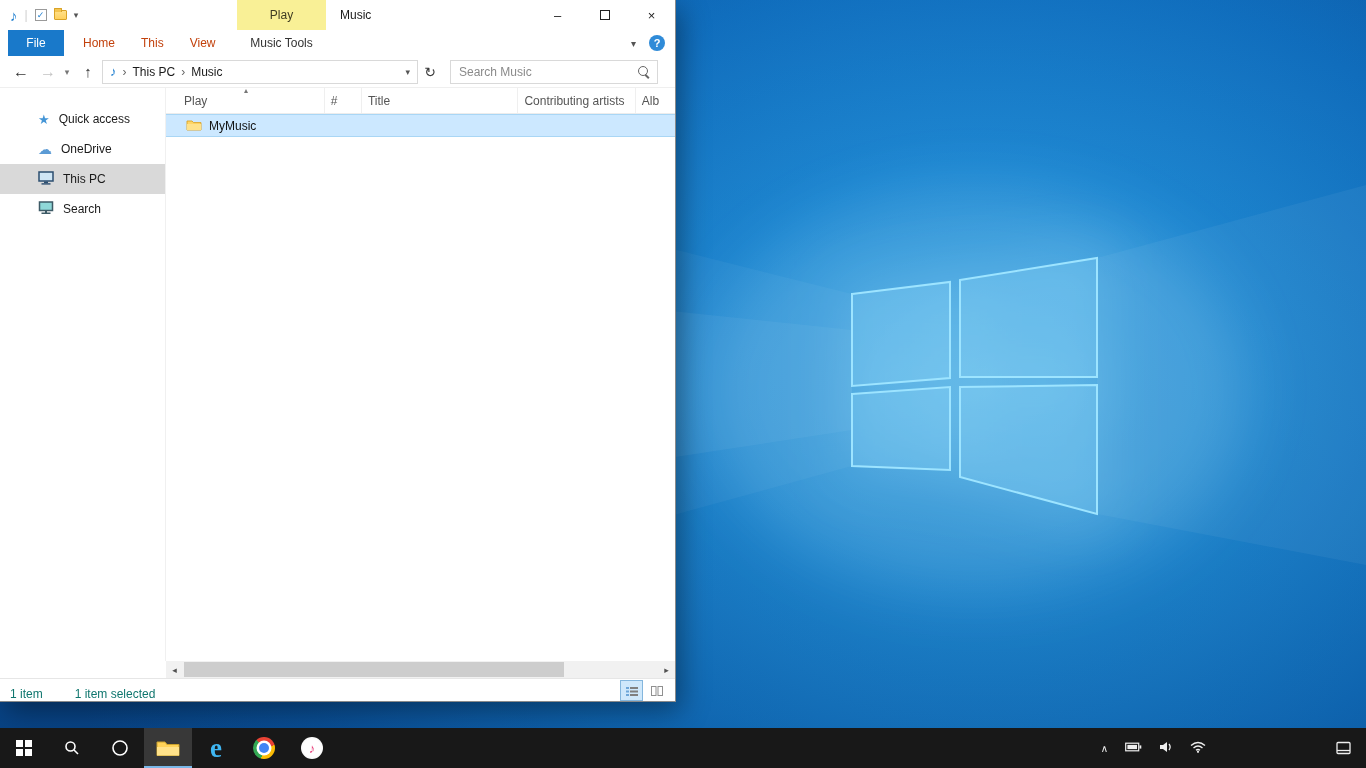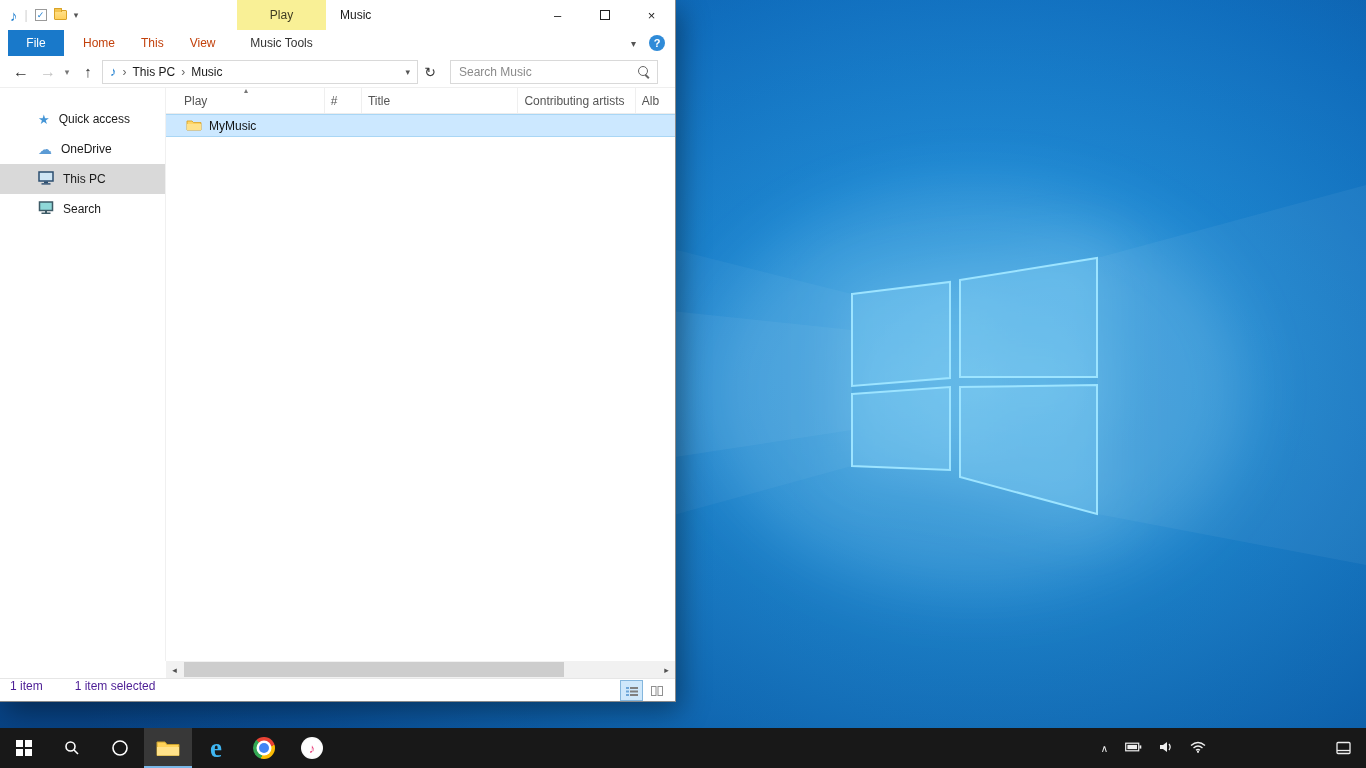--- a/index.html
+++ b/index.html
@@ -87,21 +87,21 @@
   .filerow { height:23px; display:flex; align-items:center; gap:7px; padding-left:20px;
     background:#cce8ff; box-shadow:inset 0 1px 0 #a9d6f5, inset 0 -1px 0 #a9d6f5; color:#111; }
 
   .hscroll { position:absolute; left:166px; right:0; bottom:23px; height:17px; background:#f1f1f1; }
   .scroll-arrow { position:absolute; top:0; width:17px; height:17px; display:flex; align-items:center; justify-content:center;
     color:#505050; font-size:9px; }
   .scroll-arrow.left { left:0; } .scroll-arrow.right { right:0; }
   .scroll-thumb { position:absolute; left:18px; top:1px; height:15px; width:380px; background:#cdcdcd; }
 
   .statusbar { position:absolute; left:0; right:0; bottom:0; height:23px; border-top:1px solid #e6e6e6; background:#fff;
-    display:flex; align-items:flex-start; padding-left:10px; color:#4c1d95; }
+    display:flex; align-items:flex-end; padding-left:10px; color:#0f766e; }
   .status-sel { margin-left:32px; }
   .view-toggles { position:absolute; right:8px; top:0; height:23px; display:flex; align-items:center; gap:4px; }
   .view-btn { width:21px; height:19px; display:flex; align-items:center; justify-content:center; }
   .view-btn.active { background:#cfe8fb; outline:1px solid #84b6dd; }
 
   
   .taskbar { position:absolute; left:0; bottom:0; width:1366px; height:40px; background:#181818; }
   .tb-btn { position:absolute; top:0; width:48px; height:40px; display:flex; align-items:center; justify-content:center; }
   .tb-btn.active { background:rgba(255,255,255,.14); box-shadow:inset 0 -2px 0 #7ab8e8; }
   .edge-e { color:#3fb6f2; font-size:27px; font-weight:bold; line-height:1; font-family:"Liberation Serif",serif; }

